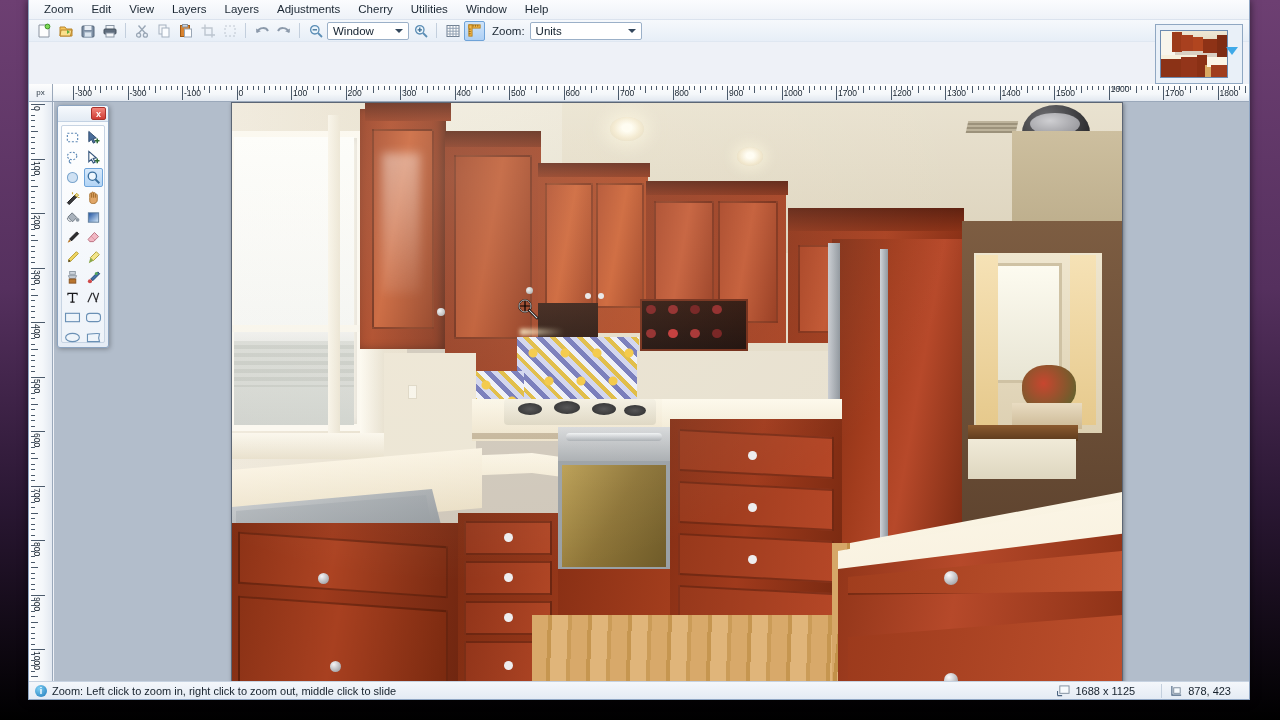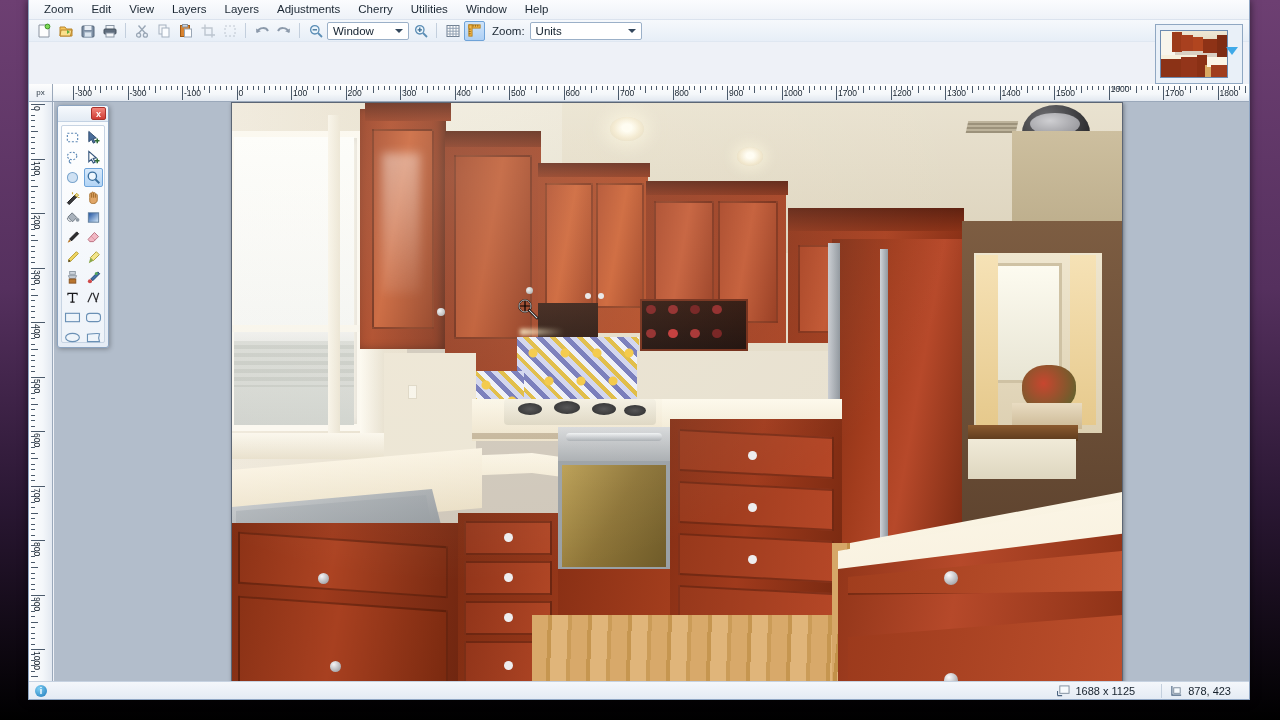--- a/index.html
+++ b/index.html
@@ -1229,20 +1229,21 @@
         <div class="p" style="left:36px;top:24px;width:10px;height:24px;background:#8a3015;"></div>
         <div class="p" style="left:44px;top:34px;width:14px;height:14px;background:#d9a963;"></div>
         <div class="p" style="left:46px;top:26px;width:22px;height:10px;background:#fbf5e6;"></div>
         <div class="p" style="left:50px;top:34px;width:18px;height:14px;background:#a03d1d;"></div>
       </div>
       <div class="thumb-arrow"></div>
     </div>
 
     <div class="statusbar">
       <div class="sb-info-icon">i</div>
+      <div>Zoom: Left click to zoom in, right click to zoom out, middle click to slide</div>
 
       <div class="sb-right">
         <div class="sb-item">
           <span class="sb-glyph">
             <svg width="13" height="12" viewBox="0 0 14 13">
               <rect x="3" y="1" width="10" height="8" fill="#f6fafd" stroke="#7b8a9a"></rect>
               <path d="M0.5 11.5h5M0.5 11.5v-5" stroke="#4b6480" stroke-width="1.2" fill="none"></path>
             </svg>
           </span>
           <span>1688 x 1125</span>

